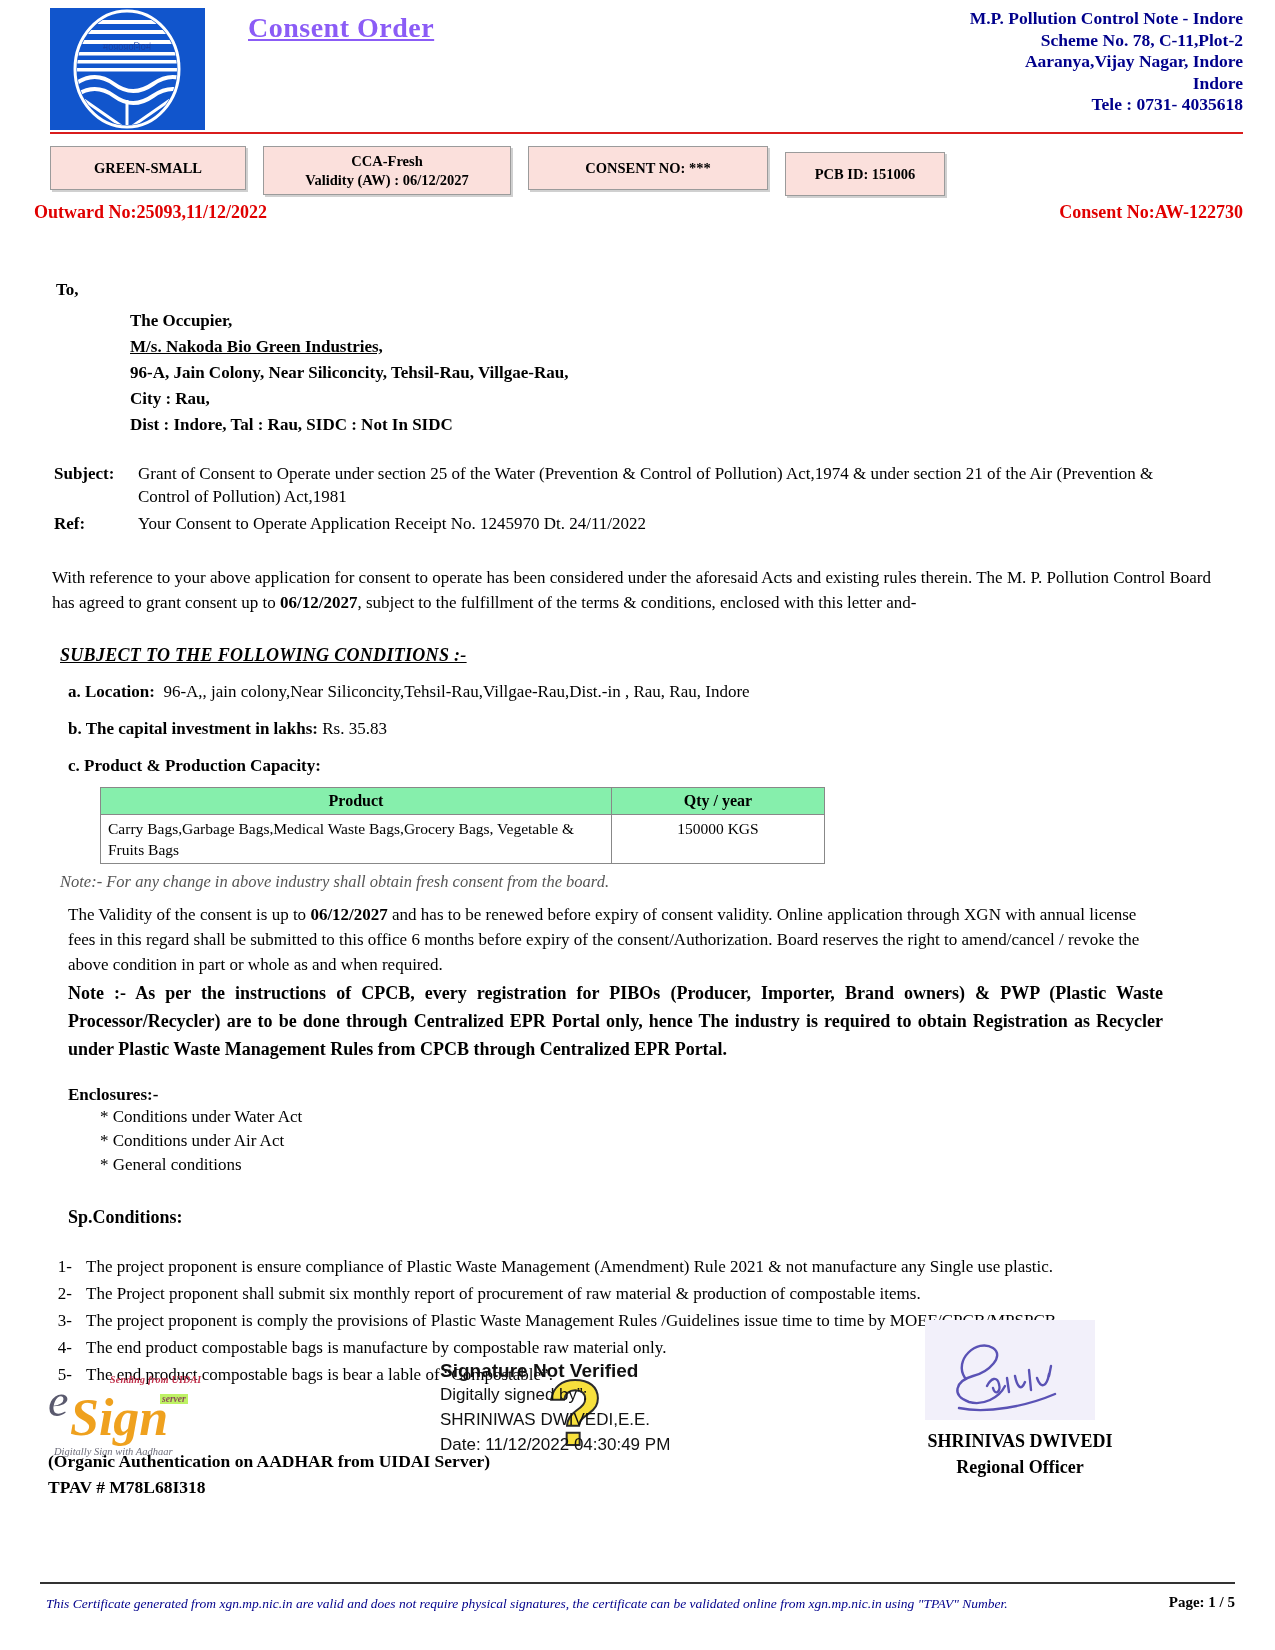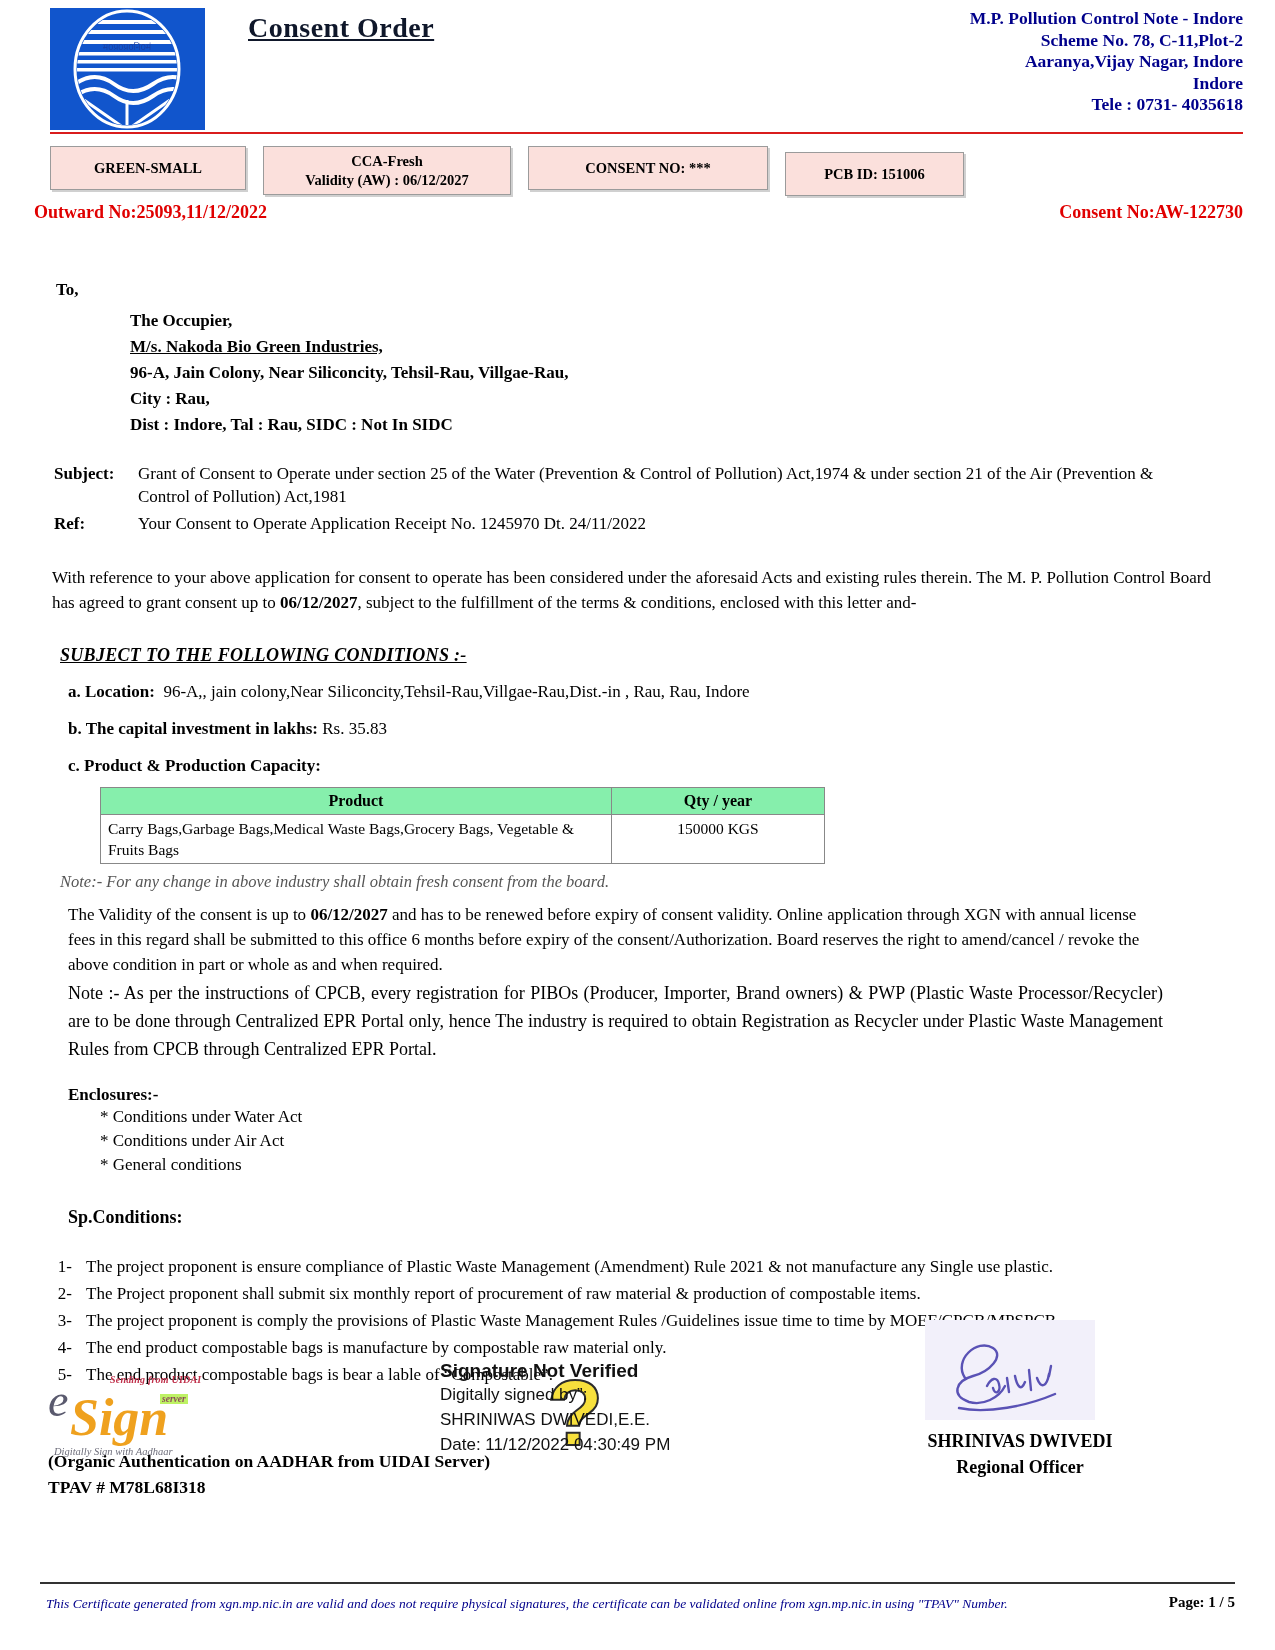--- a/index.html
+++ b/index.html
@@ -35,21 +35,21 @@
     overflow: hidden;
   }
   .logo svg { display:block; }
 
   .doc-title {
     position: absolute;
     left: 248px;
     top: 12px;
     font-size: 28px;
     font-weight: bold;
-    color: #0f172a;
+    color: #8b5cf6;
     text-decoration: underline;
     letter-spacing: .5px;
     text-align: center;
   }
   .board-addr {
     position: absolute;
     right: 32px;
     top: 8px;
     text-align: right;
     color: #00008B;
@@ -85,21 +85,21 @@
     text-align: center;
     font-weight: bold;
     font-size: 14.5px;
     line-height: 19px;
     padding: 4px 10px;
     box-sizing: border-box;
   }
   .sbox-green { width: 196px; height: 44px; }
   .sbox-cca   { width: 248px; height: 49px; }
   .sbox-cons  { width: 240px; height: 44px; }
-  .sbox-pcb   { width: 179px; height: 44px; margin-top:6px; }
+  .sbox-pcb   { width: 160px; height: 44px; margin-top:6px; }
 
   
   .ref-line {
     position: absolute;
     top: 202px;
     left: 0; right: 0;
     height: 24px;
   }
   .outward {
     position: absolute;
@@ -220,21 +220,21 @@
     margin-top: 10px;
     font-size: 17px;
     line-height: 25px;
   }
   .bold-note {
     margin-left: 68px;
     margin-right: 112px;
     margin-top: 2px;
     font-size: 18px;
     line-height: 28px;
-    font-weight: normal;
+    font-weight: bold;
     text-align: justify;
   }
 
   .enclosures-title {
     margin-left: 68px;
     margin-top: 22px;
     font-weight: bold;
     font-size: 17px;
   }
   .enclosure-item {

